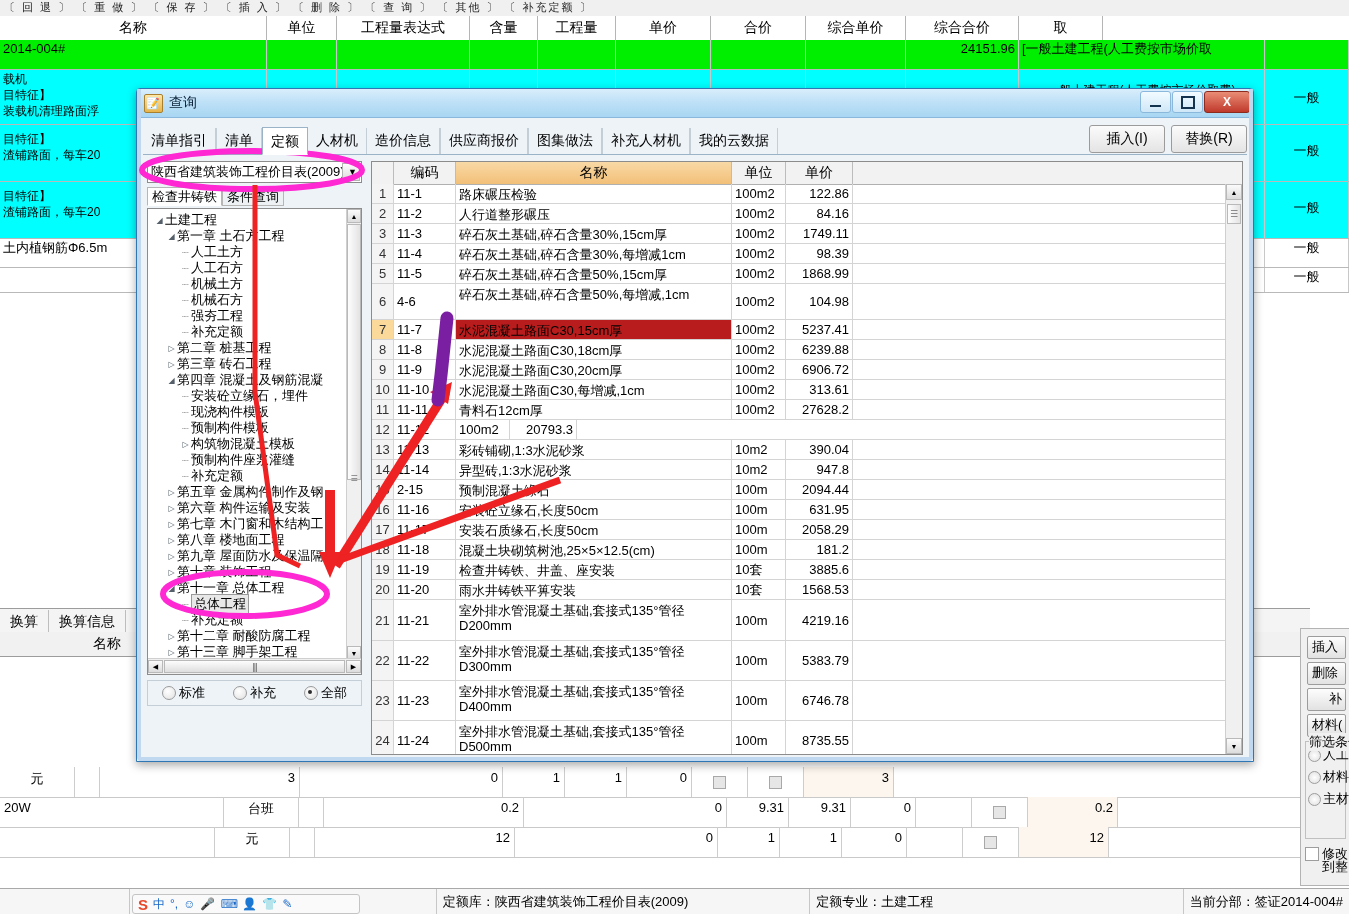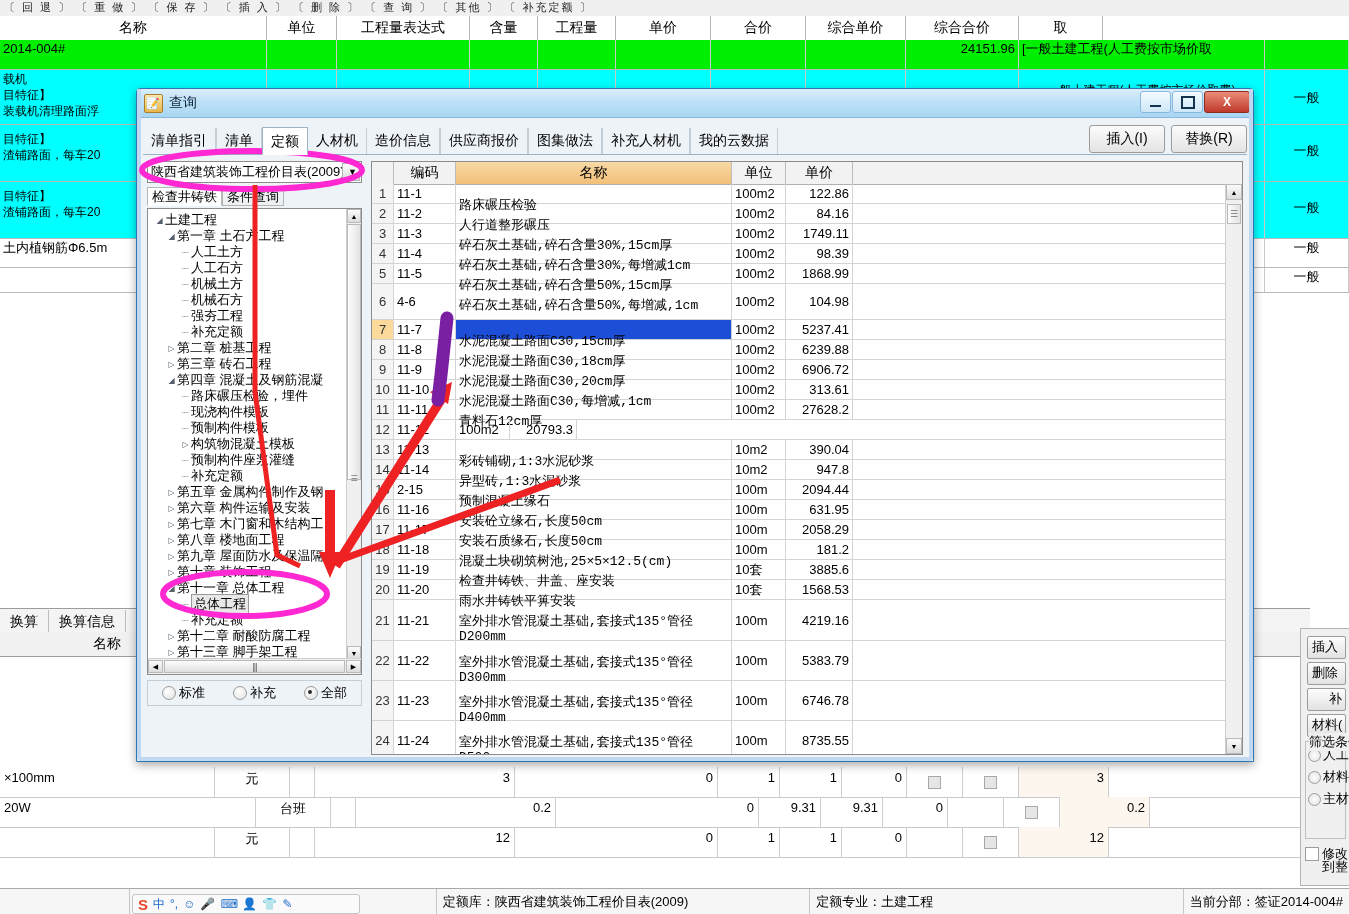--- a/index.html
+++ b/index.html
@@ -153,22 +153,22 @@
   #dghdr .h{border-right:1px solid #bcbcbc;display:flex;align-items:center;justify-content:center;
     font-size:14px;box-sizing:border-box;}
   #dghdr .h.name{background:linear-gradient(#f9d9a6,#f2c078);}
   #dgbody{position:absolute;left:0;top:22px;right:17px;bottom:0;overflow:hidden;}
   .drow{display:flex;border-bottom:1px solid #d4d4d4;box-sizing:border-box;align-items:stretch;}
   .drow .c{border-right:1px solid #d4d4d4;box-sizing:border-box;font-size:13px;
     padding:2px 3px;display:flex;align-items:center;line-height:15px;}
   .drow .c.idx{background:#f4f4f4;justify-content:center;color:#333;}
   .drow .c.r{justify-content:flex-end;}
   .drow.sel .c.idx{background:#fbd99a;}
-  .drow.sel .c.nm{background:#1d4ed8;}
-  .drow .c.nm{display:block;padding-top:14px;font-family:Liberation Mono, monospace;}
+  .drow.sel .c.nm{background:#b91c1c;}
+  .drow .c.nm{display:block;padding-top:3px;}
   #dgvs{position:absolute;right:0;top:22px;width:16px;bottom:0;background:#f0f0f0;border-left:1px solid #cfcfcf;}
   #dgvs .up{height:16px;background:linear-gradient(#fbfbfb,#dcdcdc);border:1px solid #b9b9b9;
     box-sizing:border-box;display:flex;align-items:center;justify-content:center;font-size:7px;}
   #dgvs .dn{position:absolute;bottom:0;left:0;right:0;height:16px;background:linear-gradient(#fbfbfb,#dcdcdc);
     border:1px solid #b9b9b9;box-sizing:border-box;display:flex;align-items:center;justify-content:center;font-size:7px;}
   #dgvs .grip{position:absolute;left:1px;right:1px;top:20px;height:20px;
     background:linear-gradient(90deg,#fdfdfd,#e3e3e3);border:1px solid #b9b9b9;box-sizing:border-box;
     display:flex;align-items:center;justify-content:center;font-size:9px;color:#6e6e6e;}
 
   
@@ -298,38 +298,37 @@
     <div class="hc" style="width:203px"></div>
     <div class="hc" style="width:62px"></div>
     <div class="hc" style="width:62px"></div>
     <div class="hc" style="width:65px"></div>
     <div class="hc" style="width:56px"></div>
     <div class="hc" style="width:56px"></div>
     <div class="hc" style="width:90px"></div>
   </div>
 
   <div class="low-row" style="top:767px">
-    <div class="lc" style="width:215px">×100mm</div>
     <div class="lc c" style="width:75px">元</div>
     <div class="lc" style="width:25px"></div>
     <div class="lc r" style="width:200px">3</div>
     <div class="lc r" style="width:203px">0</div>
     <div class="lc r" style="width:62px">1</div>
     <div class="lc r" style="width:62px">1</div>
     <div class="lc r" style="width:65px">0</div>
     <div class="lc chkcell" style="width:56px">
         <span class="chkbox"></span>
       </div>
     <div class="lc chkcell" style="width:56px">
         <span class="chkbox"></span>
       </div>
     <div class="lc r" style="width:90px;background:#fdf6ee">3</div>
   </div>
   <div class="low-row" style="top:797px">
-    <div class="lc" style="width:256px">20W</div>
+    <div class="lc" style="width:224px">20W</div>
     <div class="lc c" style="width:75px">台班</div>
     <div class="lc" style="width:25px"></div>
     <div class="lc r" style="width:200px">0.2</div>
     <div class="lc r" style="width:203px">0</div>
     <div class="lc r" style="width:62px">9.31</div>
     <div class="lc r" style="width:62px">9.31</div>
     <div class="lc r" style="width:65px">0</div>
     <div class="lc chkcell" style="width:56px"></div>
     <div class="lc chkcell" style="width:56px">
         <span class="chkbox"></span>
@@ -483,21 +482,21 @@
         <div class="tnode lvl2">
             <span class="exp">▷</span>
             <span class="lbl">第三章  砖石工程</span>
           </div>
         <div class="tnode lvl2">
             <span class="exp">◢</span>
             <span class="lbl">第四章  混凝土及钢筋混凝</span>
           </div>
         <div class="tnode lvl3">
             <span class="dash">┈</span>
-            <span class="lbl">路床碾压检验，埋件</span>
+            <span class="lbl">安装砼立缘石，埋件</span>
           </div>
         <div class="tnode lvl3">
             <span class="dash">┈</span>
             <span class="lbl">现浇构件模板</span>
           </div>
         <div class="tnode lvl3">
             <span class="dash">┈</span>
             <span class="lbl">预制构件模板</span>
           </div>
         <div class="tnode lvl3">

